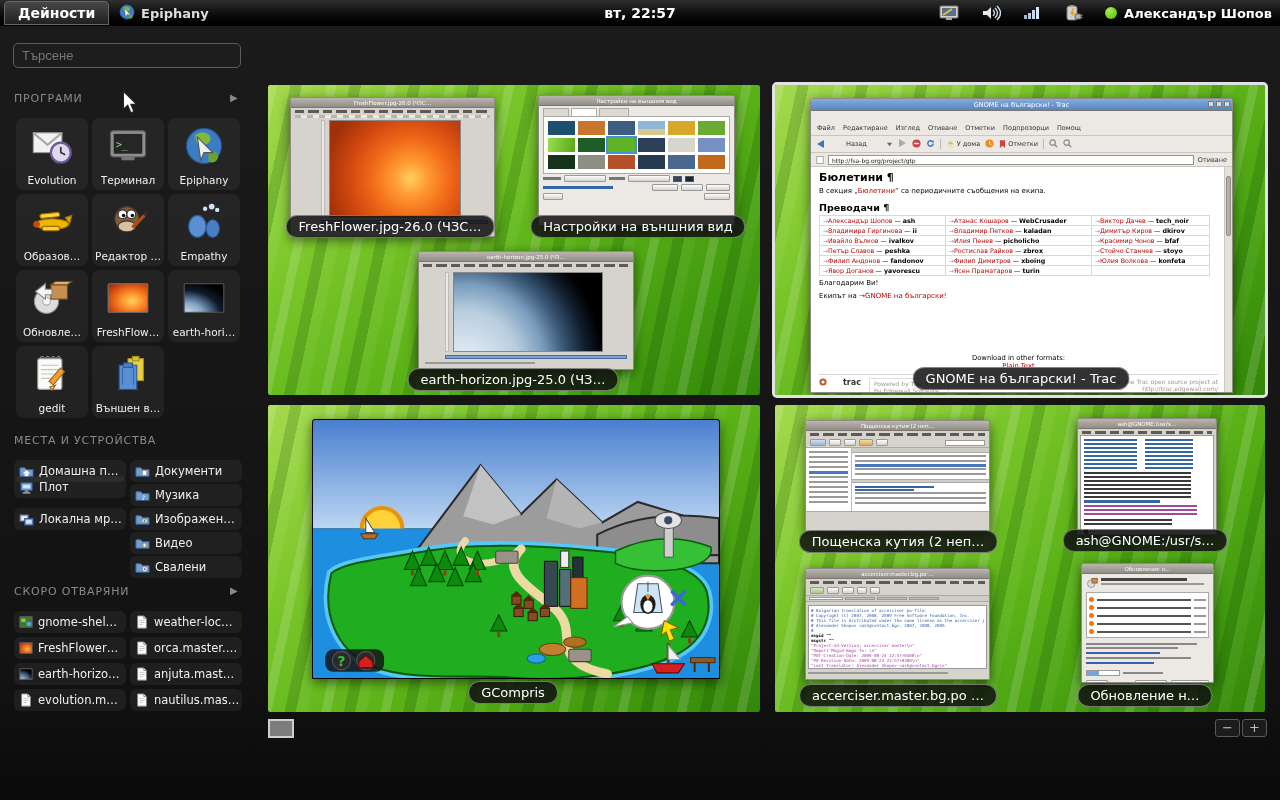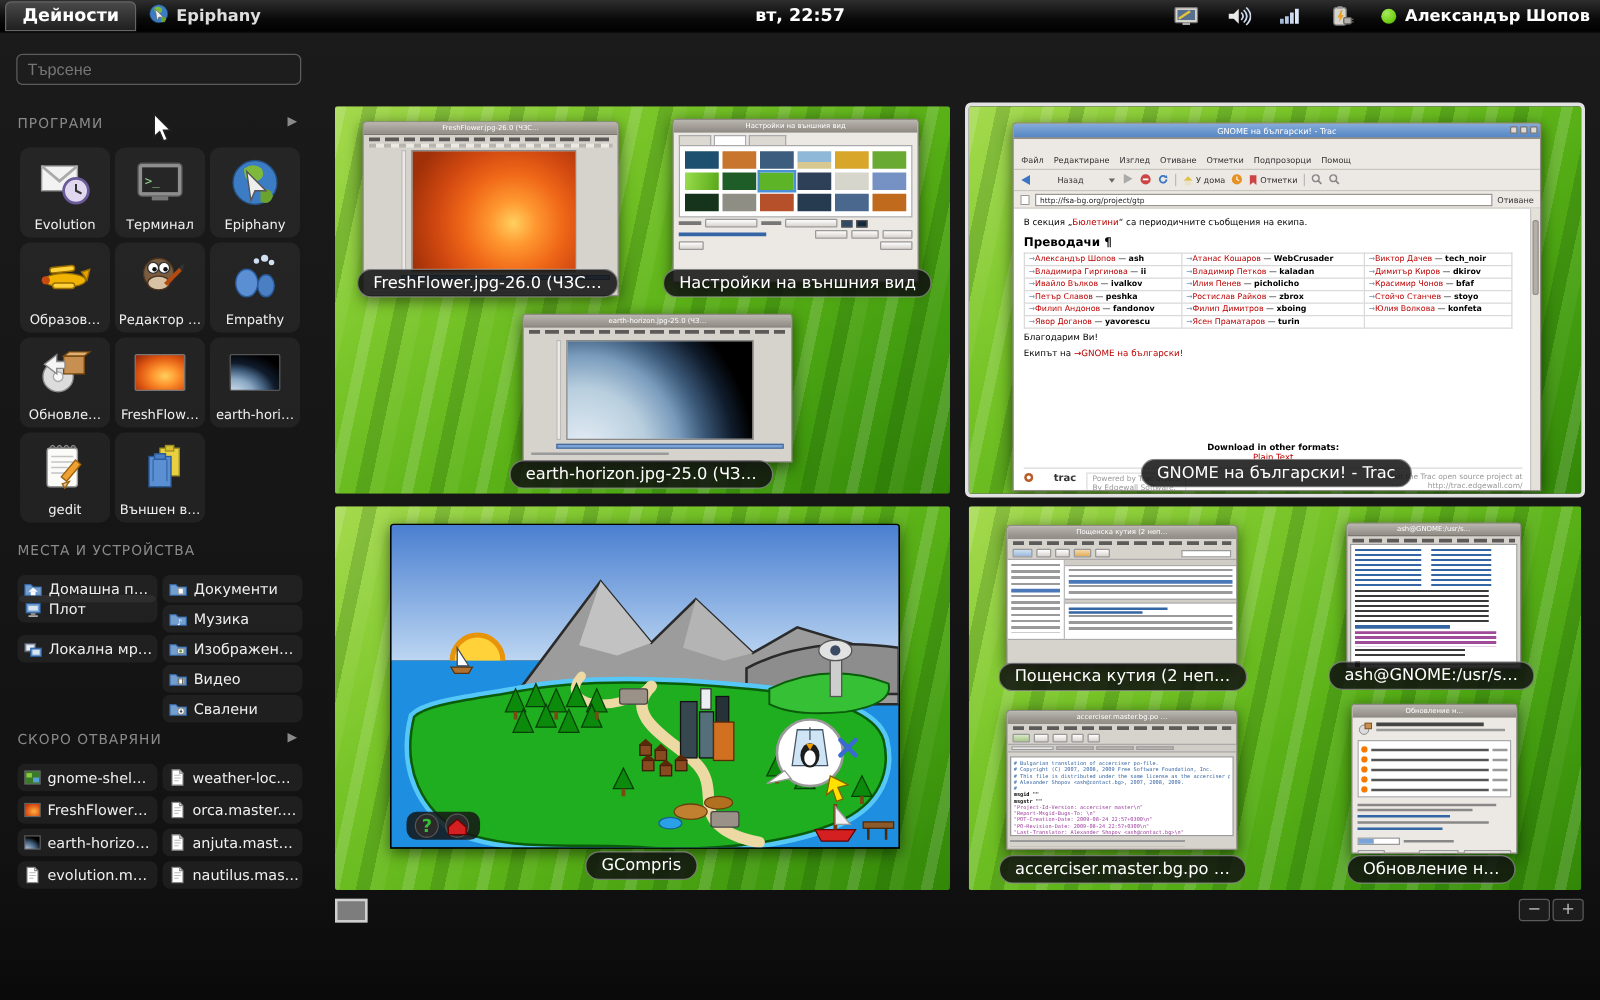--- a/index.html
+++ b/index.html
@@ -580,20 +580,21 @@
           </svg></span>
     </div>
     <div class="trac-urlrow">
       <svg width="8" height="8" viewBox="0 0 10 10">
           <rect x="1" y="0.5" width="8" height="9" fill="#fff" stroke="#999"></rect>
         </svg>
       <span class="trac-url">http://fsa-bg.org/project/gtp</span>
       <span style="font-size:6.5px;color:#333">Отиване</span>
     </div>
     <div class="trac-body" style="height:231px">
+      <div class="trac-h1">Бюлетини ¶</div>
       <div class="trac-p"><span>В секция „</span><span class="rlink">Бюлетини</span><span>“ са периодичните съобщения на екипа.</span></div>
       <div class="trac-h2">Преводачи ¶</div>
       <table class="trac-table">
         <tbody>
             <tr>
           <td><span class="arr">→</span><span class="tname">Александър Шопов</span><span class="sep"> — </span><span class="tnick">ash</span></td>
           <td><span class="arr">→</span><span class="tname">Атанас Кошаров</span><span class="sep"> — </span><span class="tnick">WebCrusader</span></td>
           <td><span class="arr">→</span><span class="tname">Виктор Дачев</span><span class="sep"> — </span><span class="tnick">tech_noir</span></td>
         </tr>
         <tr>
@@ -619,21 +620,21 @@
         <tr>
           <td><span class="arr">→</span><span class="tname">Явор Доганов</span><span class="sep"> — </span><span class="tnick">yavorescu</span></td>
           <td><span class="arr">→</span><span class="tname">Ясен Праматаров</span><span class="sep"> — </span><span class="tnick">turin</span></td>
           <td></td>
         </tr>
       </tbody>
         </table>
       <div class="trac-p">Благодарим Ви!</div>
       <div class="trac-p"><span>Екипът на </span><span class="rlink">→GNOME на български!</span></div>
       <div style="flex:1"></div>
-      <div class="trac-center" style="font-weight:bold">Download in other formats:</div>
+      <div class="trac-center" style="font-weight:normal">Download in other formats:</div>
       <div class="trac-center rlink">Plain Text</div>
       <div class="trac-footer">
         <span style="display:flex;align-items:flex-start;gap:16px">
           <svg width="8" height="8" viewBox="0 0 10 10">
               <circle cx="5" cy="5" r="4.5" fill="#b85c2a"></circle>
               <circle cx="5" cy="5" r="2" fill="#fff"></circle>
             </svg>
           <span style="font-weight:bold;color:#333;font-size:8px">trac</span>
         </span>
         <span style="margin-left:8px;border:1px solid #ddd;padding:1px 4px">

